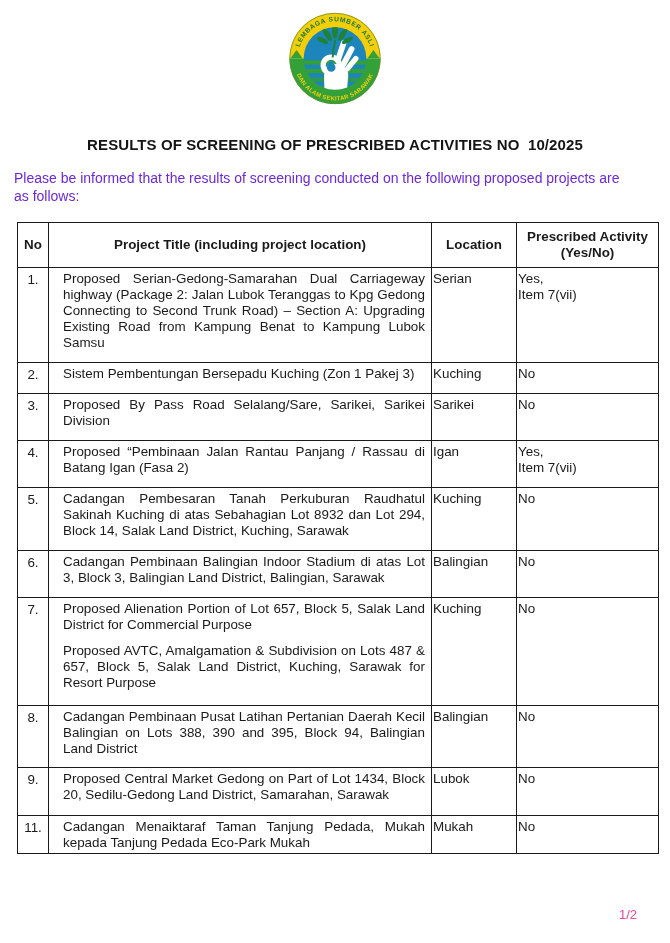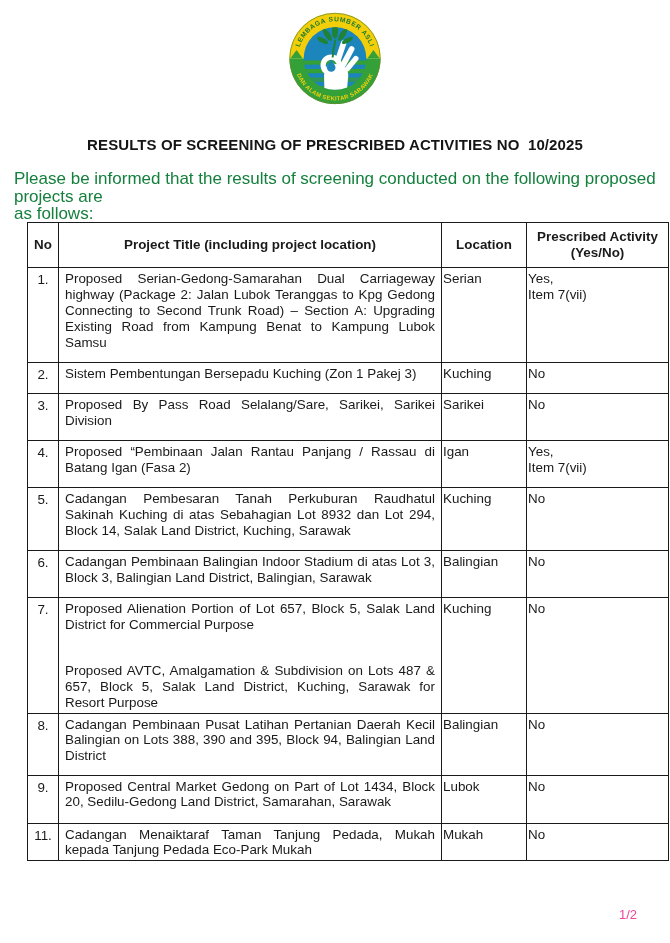--- a/index.html
+++ b/index.html
@@ -19,44 +19,44 @@
   .doc-title {
     position:absolute; top:136px; left:14px; right:14px;
     text-align:center;
     font-size:15px; font-weight:bold;
     letter-spacing:0.1px;
     white-space:pre-wrap;
     color:#151515;
   }
   .intro {
     position:absolute; top:170px; left:14px; width:644px;
-    font-size:17px; line-height:17.5px;
+    font-size:14px; line-height:17.5px;
     white-space:pre-line;
-    color:#15803d;
+    color:#6d28d9;
   }
   table.results {
-    position:absolute; top:222px; left:27px;
+    position:absolute; top:222px; left:17px;
     width:641px;
     border-collapse:collapse;
     table-layout:fixed;
   }
   table.results th, table.results td {
     border:1.5px solid #1a1a1a;
     font-size:13.4px;
     line-height:15.9px;
     overflow:hidden;
   }
   thead tr { height:45px; }
   th { font-weight:bold; text-align:center; vertical-align:middle; padding:2px 4px; }
   th.pre, td.pre { white-space:pre-line; }
   td { vertical-align:top; }
   td.no-cell { text-align:center; padding-top:4px; }
-  td.title-cell { text-align:justify; padding:3px 6px 2px 6px; }
+  td.title-cell { text-align:justify; padding:3px 6px 2px 14px; }
   td.title-cell .para { margin:0; }
-  td.title-cell .para + .para { margin-top:30px; }
+  td.title-cell .para + .para { margin-top:10px; }
   td.loc-cell, td.presc-cell { text-align:left; padding-top:3px; }
   
   tbody tr:nth-child(1){height:95px}
   tbody tr:nth-child(2){height:31px}
   tbody tr:nth-child(3){height:47px}
   tbody tr:nth-child(4){height:47px}
   tbody tr:nth-child(5){height:63px}
   tbody tr:nth-child(6){height:47px}
   tbody tr:nth-child(7){height:108px}
   tbody tr:nth-child(8){height:62px}

